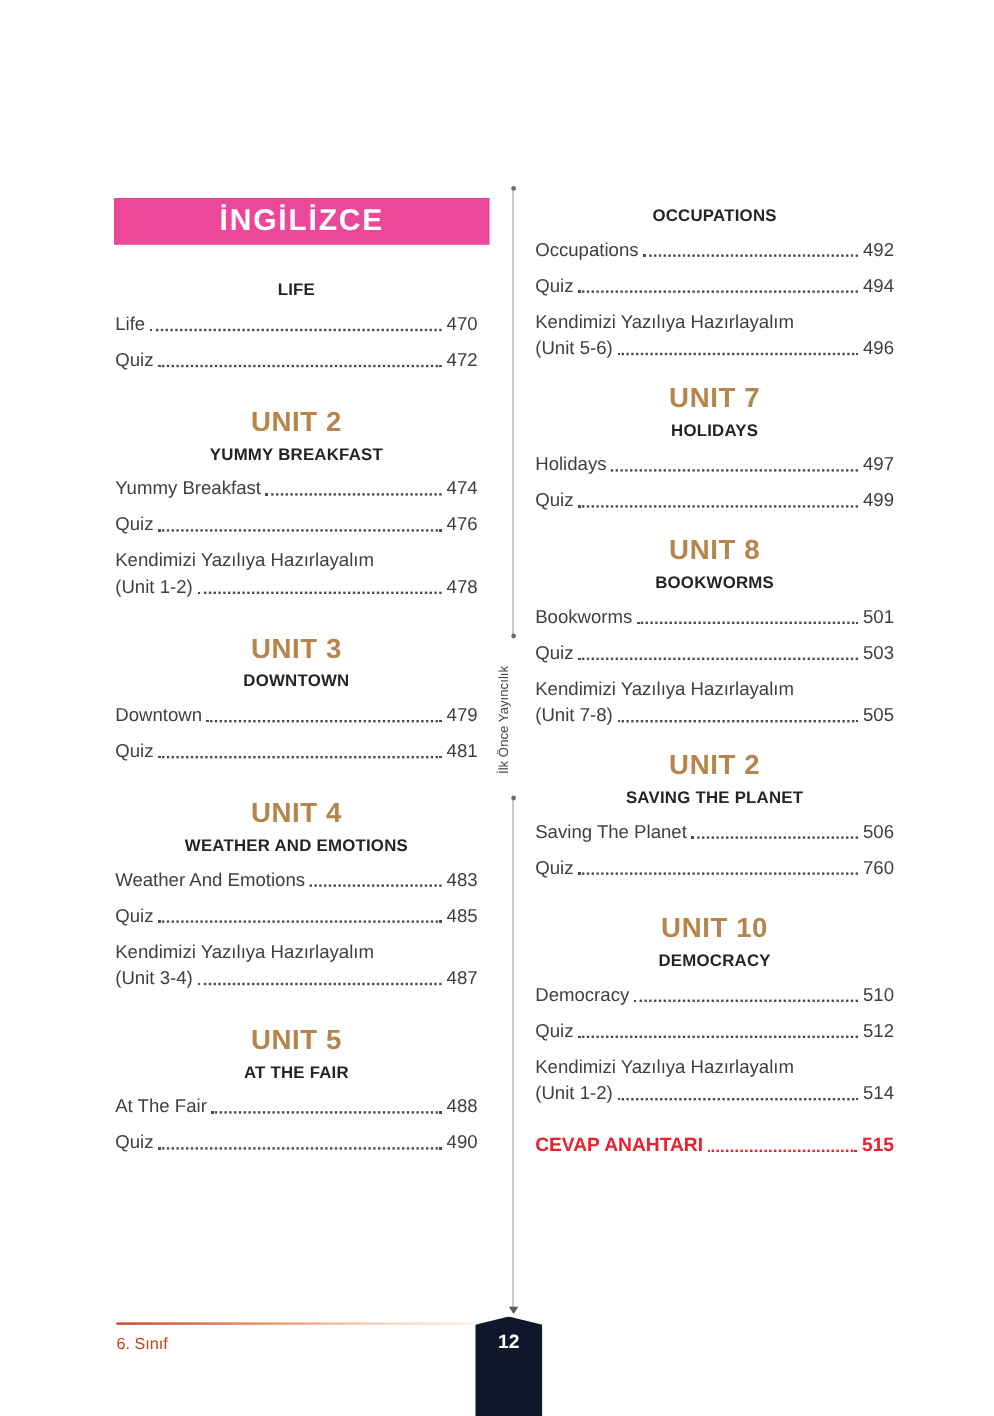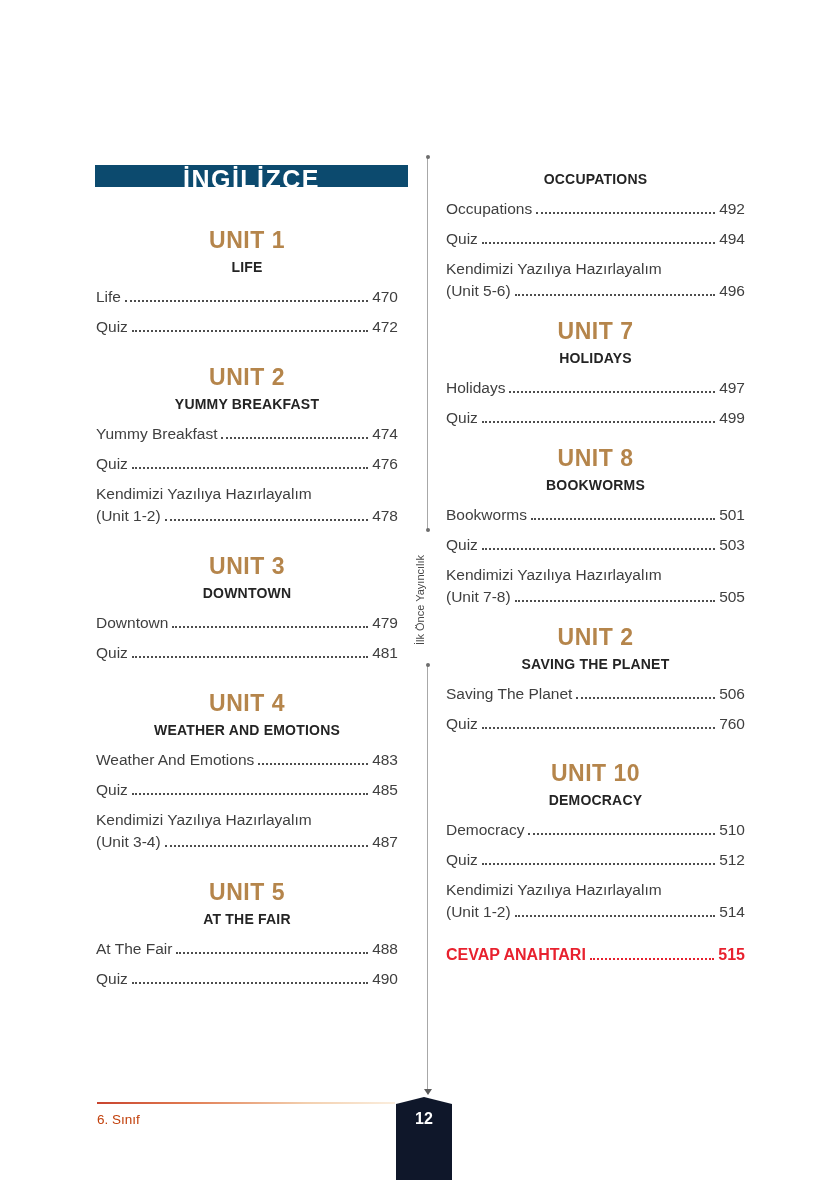--- a/index.html
+++ b/index.html
@@ -3,22 +3,22 @@
 <meta charset="utf-8">
 <style>
   html,body{margin:0;padding:0;}
   body{
     width:828px;height:1180px;position:relative;background:#ffffff;
     font-family:"Liberation Sans","DejaVu Sans",sans-serif;
     color:#3f3f3f;overflow:hidden;
   }
   
   .banner{
-    position:absolute;left:95px;top:165px;width:313px;height:22px;
-    background:#0c4a6e;display:flex;align-items:flex-start;justify-content:center;
+    position:absolute;left:95px;top:165px;width:313px;height:39px;
+    background:#ec4899;display:flex;align-items:center;justify-content:center;
   }
   .banner-title{
     color:#ffffff;font-size:25px;font-weight:bold;letter-spacing:1.5px;
   }
   
   .col{position:absolute;}
   .col-left{left:96px;top:227px;width:302px;}
   .col-right{left:446px;top:165px;width:299px;}
   .unit{width:100%;}
   .col-left .unit + .unit{margin-top:29px;}
@@ -80,21 +80,20 @@
 </style>
 </head>
 <body>
 
 <div class="banner">
   <span class="banner-title">İNGİLİZCE</span>
 </div>
 
 <div class="col col-left">
     <div class="unit">
-      <div class="unit-title">UNIT 1</div>
       <div class="unit-subtitle">LIFE</div>
       <div class="entries">
         <div class="row">
           <span class="lbl">Life</span>
           <span class="dots"></span>
           <span class="pg">470</span>
         </div>
         <div class="row">
           <span class="lbl">Quiz</span>
           <span class="dots"></span>

